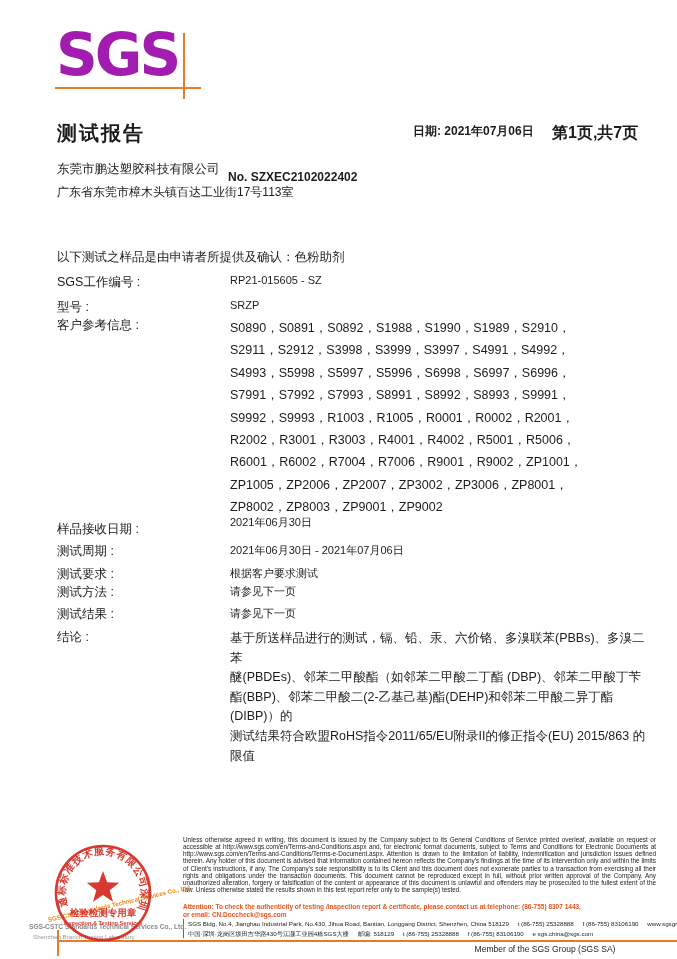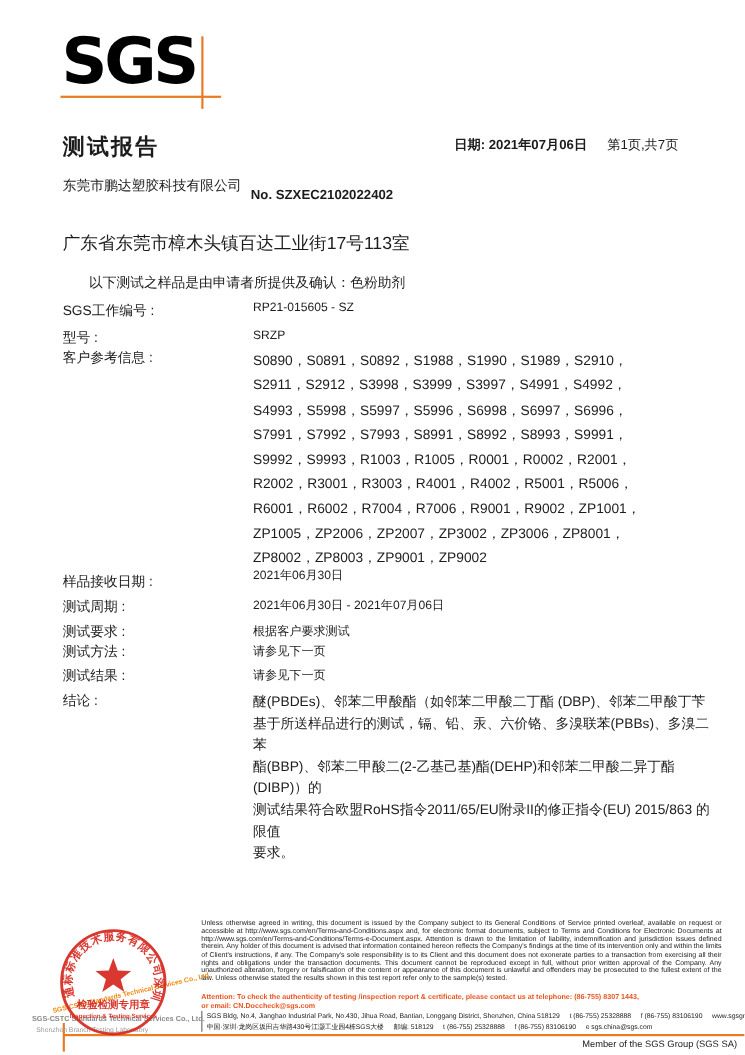--- a/index.html
+++ b/index.html
@@ -3,55 +3,55 @@
 <meta charset="utf-8">
 <style>
   html,body{margin:0;padding:0;background:#ffffff;}
   .page{
     position:relative;width:677px;height:959px;background:#ffffff;overflow:hidden;
     font-family:"Liberation Sans","DejaVu Sans",sans-serif;color:#1c1c1c;
   }
   
   .sgs-logo-text{
     position:absolute;left:56px;top:26px;font-size:58px;font-weight:bold;
-    color:#000000;letter-spacing:-3px;line-height:1;font-family:"DejaVu Sans",sans-serif;
+    color:#a21caf;letter-spacing:-3px;line-height:1;font-family:"DejaVu Sans",sans-serif;
   }
   .logo-hline{position:absolute;left:55px;top:87px;width:146px;height:2px;background:#e87b24;}
   .logo-vline{position:absolute;left:183px;top:33px;width:2px;height:66px;background:#e87b24;}
   
   .report-title{position:absolute;left:57px;top:120px;font-size:20px;font-weight:bold;letter-spacing:2px;}
   .report-no{position:absolute;left:228px;top:123px;font-size:12px;font-weight:bold;margin-top:47px;}
   .report-date{position:absolute;left:413px;top:123px;font-size:12px;font-weight:bold;}
-  .report-page{position:absolute;left:552px;top:123px;font-size:12px;font-weight:normal;}
+  .report-page{position:absolute;left:552px;top:123px;font-size:16px;font-weight:bold;}
   
   .company-name{position:absolute;left:57px;top:161px;font-size:12.5px;font-family:Liberation Mono, monospace;}
-  .company-address{position:absolute;left:57px;top:184px;font-size:16px;margin-top:27px;}
+  .company-address{position:absolute;left:57px;top:184px;font-size:12px;}
   
-  .statement{position:absolute;left:57px;top:249px;font-size:12.5px;margin-left:24px;}
+  .statement{position:absolute;left:57px;top:249px;font-size:12.5px;}
   .lbl{position:absolute;left:57px;font-size:12.5px;}
   .val{position:absolute;left:230px;font-size:11px;text-align:center;}
   .ref-lines{position:absolute;left:230px;top:317px;font-size:12.5px;line-height:22.4px;}
   .conclusion-lines{position:absolute;left:230px;top:629px;width:420px;font-size:12.5px;line-height:19.6px;}
   
   .legal{
     position:absolute;left:183px;top:836px;width:473px;font-size:6.4px;line-height:7.15px;
     color:#222;text-align:justify;
   }
   .attention{
     position:absolute;left:183px;top:903px;width:473px;font-size:6.5px;line-height:7.6px;
     font-weight:bold;color:#e8541f;
   }
   .addr-block{
     position:absolute;left:183px;top:919px;width:480px;border-left:1px solid #666;
     padding-left:4px;font-size:6.2px;line-height:9.5px;color:#222;white-space:nowrap;
   }
   .addr-row span{margin-right:7px;}
   .footer-hline{position:absolute;left:58px;top:940px;width:619px;height:2px;background:#e87b24;}
   .footer-vtick{position:absolute;left:57px;top:930px;width:2px;height:26px;background:#e87b24;}
-  .member-line{position:absolute;left:420px;top:944px;width:250px;text-align:right;font-size:8.5px;color:#222;}
+  .member-line{position:absolute;left:420px;top:944px;width:250px;text-align:center;font-size:8.5px;color:#222;}
   .company-line1{position:absolute;left:29px;top:923px;font-size:6.6px;font-weight:bold;color:#8a8a8a;white-space:nowrap;}
   .company-line2{position:absolute;left:33px;top:933px;font-size:6.2px;color:#999;white-space:nowrap;}
   .angled-company{
     position:absolute;left:48px;top:916px;font-size:6.2px;color:#ef8200;white-space:nowrap;
     transform:rotate(-13deg);transform-origin:left center;opacity:.95;font-weight:bold;
   }
   .stamp{position:absolute;left:51px;top:841px;width:104px;height:104px;opacity:.92;}
   .stamp svg{width:104px;height:104px;}
 </style>
 </head>
@@ -102,25 +102,24 @@
   <div class="val" style="top:566px">根据客户要求测试</div>
 
   <div class="lbl" style="top:584px">测试方法 :</div>
   <div class="val" style="top:584px">请参见下一页</div>
 
   <div class="lbl" style="top:606px">测试结果 :</div>
   <div class="val" style="top:606px">请参见下一页</div>
 
   <div class="lbl" style="top:629px">结论 :</div>
   <div class="conclusion-lines">
+    <div>基于所送样品进行的测试，镉、铅、汞、六价铬、多溴联苯(PBBs)、多溴二苯</div>
     <div>醚(PBDEs)、邻苯二甲酸酯（如邻苯二甲酸二丁酯 (DBP)、邻苯二甲酸丁苄</div>
-    <div>基于所送样品进行的测试，镉、铅、汞、六价铬、多溴联苯(PBBs)、多溴二苯</div>
     <div>酯(BBP)、邻苯二甲酸二(2-乙基己基)酯(DEHP)和邻苯二甲酸二异丁酯(DIBP)）的</div>
     <div>测试结果符合欧盟RoHS指令2011/65/EU附录II的修正指令(EU) 2015/863 的限值</div>
-    <div>要求。</div>
   </div>
 
   <div class="legal">Unless otherwise agreed in writing, this document is issued by the Company subject to its General Conditions of Service printed overleaf, available on request or accessible at http://www.sgs.com/en/Terms-and-Conditions.aspx and, for electronic format documents, subject to Terms and Conditions for Electronic Documents at http://www.sgs.com/en/Terms-and-Conditions/Terms-e-Document.aspx. Attention is drawn to the limitation of liability, indemnification and jurisdiction issues defined therein. Any holder of this document is advised that information contained hereon reflects the Company's findings at the time of its intervention only and within the limits of Client's instructions, if any. The Company's sole responsibility is to its Client and this document does not exonerate parties to a transaction from exercising all their rights and obligations under the transaction documents. This document cannot be reproduced except in full, without prior written approval of the Company. Any unauthorized alteration, forgery or falsification of the content or appearance of this document is unlawful and offenders may be prosecuted to the fullest extent of the law. Unless otherwise stated the results shown in this test report refer only to the sample(s) tested.</div>
 
   <div class="attention">
     <div>Attention: To check the authenticity of testing /inspection report &amp; certificate, please contact us at telephone: (86-755) 8307 1443,</div>
     <div>or email: CN.Doccheck@sgs.com</div>
   </div>
 
   <div class="addr-block">

